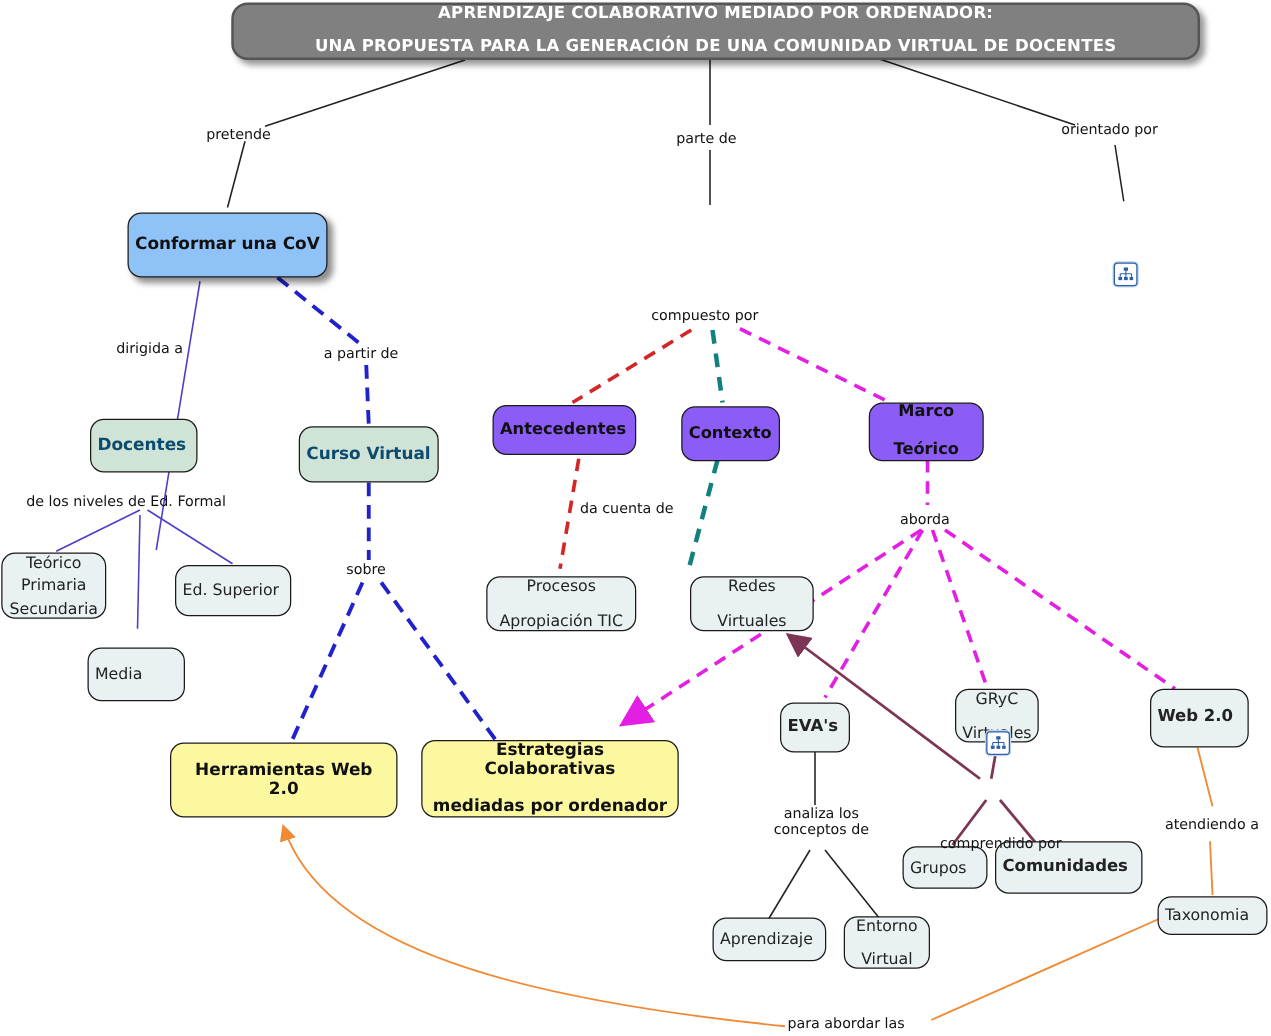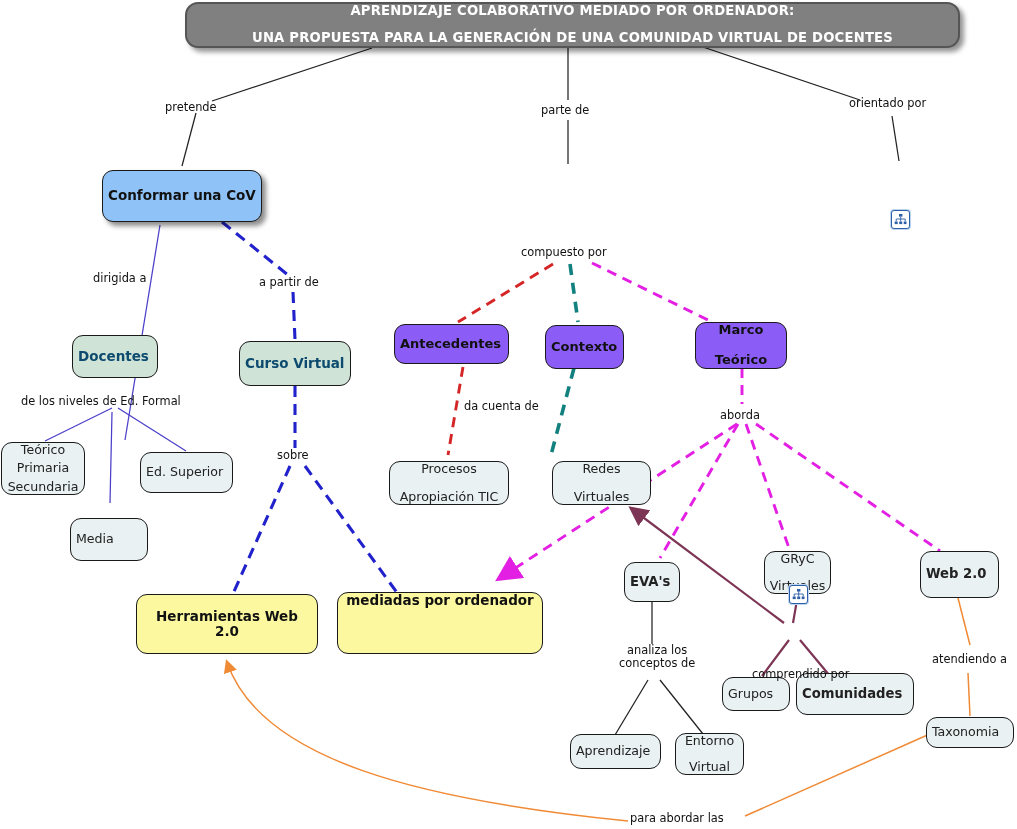--- a/index.html
+++ b/index.html
@@ -182,20 +182,21 @@
   <div class="node n-pale" style="left:516px;top:461px;width:99px;height:44px;flex-direction:column;margin-left:36px;">
     <span>Redes</span>
     <span>Virtuales</span>
   </div>
 
   <div class="node n-yellow" style="left:136px;top:594px;width:182px;height:60px;">
     <span>Herramientas Web 2.0</span>
   </div>
 
   <div class="node n-yellow" style="left:337px;top:592px;width:206px;height:62px;flex-direction:column;">
+    <span>Estrategias Colaborativas</span>
     <span>mediadas por ordenador</span>
   </div>
 
   <div class="node n-pale b" style="left:624px;top:562px;width:56px;height:40px;">
     <span>EVA's</span>
   </div>
 
   <div class="node n-pale" style="left:764px;top:551px;width:67px;height:43px;flex-direction:column;">
     <span>GRyC</span>
     <span>Virtuales</span>

